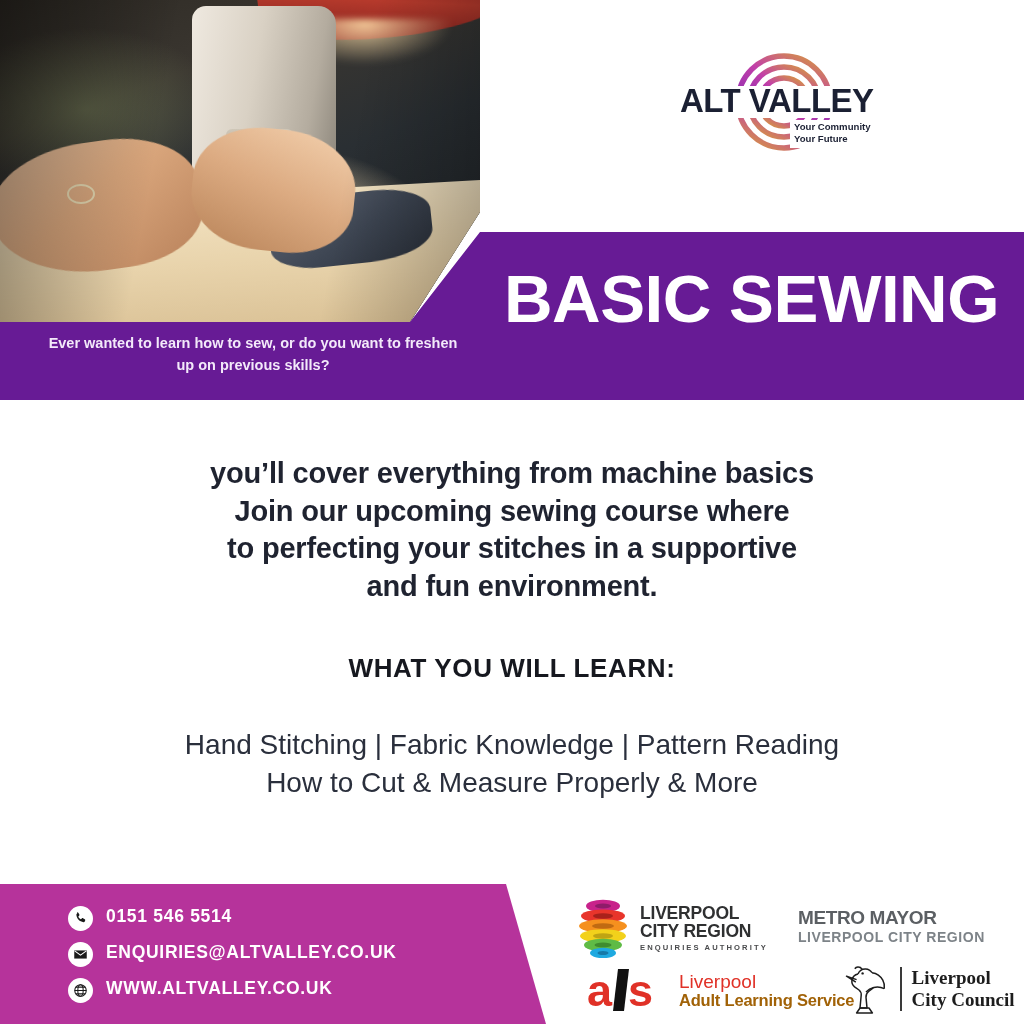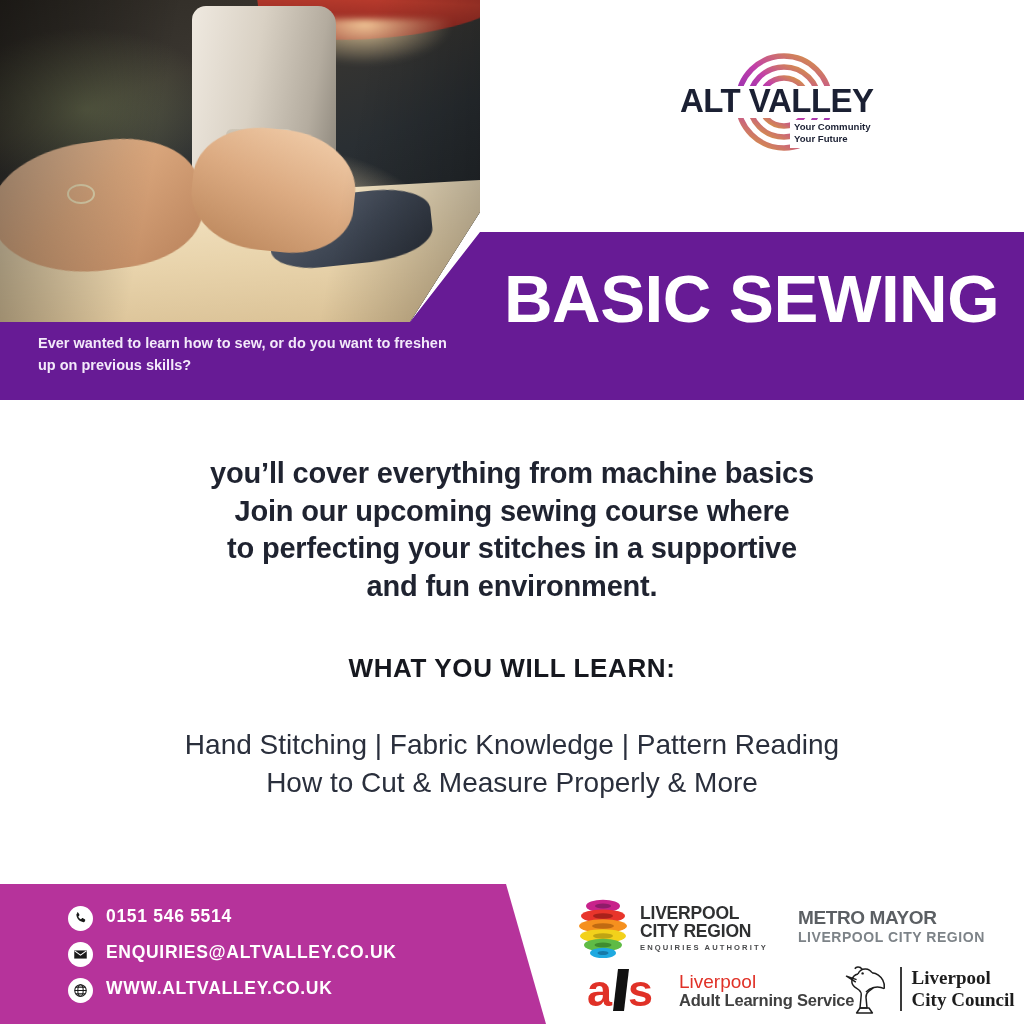--- a/index.html
+++ b/index.html
@@ -63,21 +63,21 @@
   }
   .banner-title{
     position:absolute;left:504px;top:266px;width:508px;
     color:#ffffff;font-size:66px;line-height:1;font-weight:700;
     letter-spacing:-.5px;text-align:left;
     font-family:"Liberation Sans Narrow","Liberation Sans",sans-serif;
     transform:scaleX(1.02);transform-origin:left center;
   }
   .banner-sub{
     position:absolute;left:38px;top:332px;width:430px;
-    color:#f3e9fa;font-size:14.5px;line-height:1.55;font-weight:700;
+    color:#f3e9fa;font-size:14.5px;line-height:1.55;font-weight:700;text-align:center;
   }
 
   
   .logo{position:absolute;left:672px;top:34px;width:224px;height:136px;text-align:right;}
   .logo svg{display:block;width:100%;height:100%;}
 
   
   .body-wrap{position:absolute;left:62px;top:455px;width:900px;text-align:center;color:#1f2330;}
   .lead{font-size:29px;line-height:1.30;font-weight:600;letter-spacing:-.2px;}
   .lead div{white-space:nowrap;}
@@ -107,21 +107,21 @@
   .lcr-l3{font-size:7.6px;font-weight:700;color:#4a4b4d;letter-spacing:2.1px;margin-top:3px;}
 
   .mm{position:absolute;left:798px;top:908px;line-height:1;}
   .mm-l1{font-size:19px;font-weight:700;color:#5b5f63;letter-spacing:-.4px;}
   .mm-l2{font-size:14px;font-weight:600;color:#7d8388;letter-spacing:.55px;margin-top:3px;}
 
   .als{position:absolute;left:588px;top:967px;display:flex;align-items:flex-end;gap:7px;}
   .als-mark{position:relative;width:84px;height:44px;}
   .als-txt{line-height:1.04;padding-bottom:2px;}
   .als-l1{font-size:19px;font-weight:500;color:#E03127;}
-  .als-l2{font-size:16.5px;font-weight:700;color:#404040;letter-spacing:-.2px;}
+  .als-l2{font-size:16.5px;font-weight:700;color:#a16207;letter-spacing:-.2px;}
 
   .lcc{position:absolute;left:838px;top:962px;display:flex;align-items:center;gap:10px;}
   .lcc-bird{width:52px;height:54px;}
   .lcc-div{width:1.6px;height:44px;background:#3a3a3a;}
   .lcc-txt{font-family:"Liberation Serif",serif;color:#1d1d1d;line-height:1.16;}
   .lcc-l1{font-size:19px;font-weight:700;}
   .lcc-l2{font-size:19px;font-weight:700;}
 </style>
 </head>
 <body>

